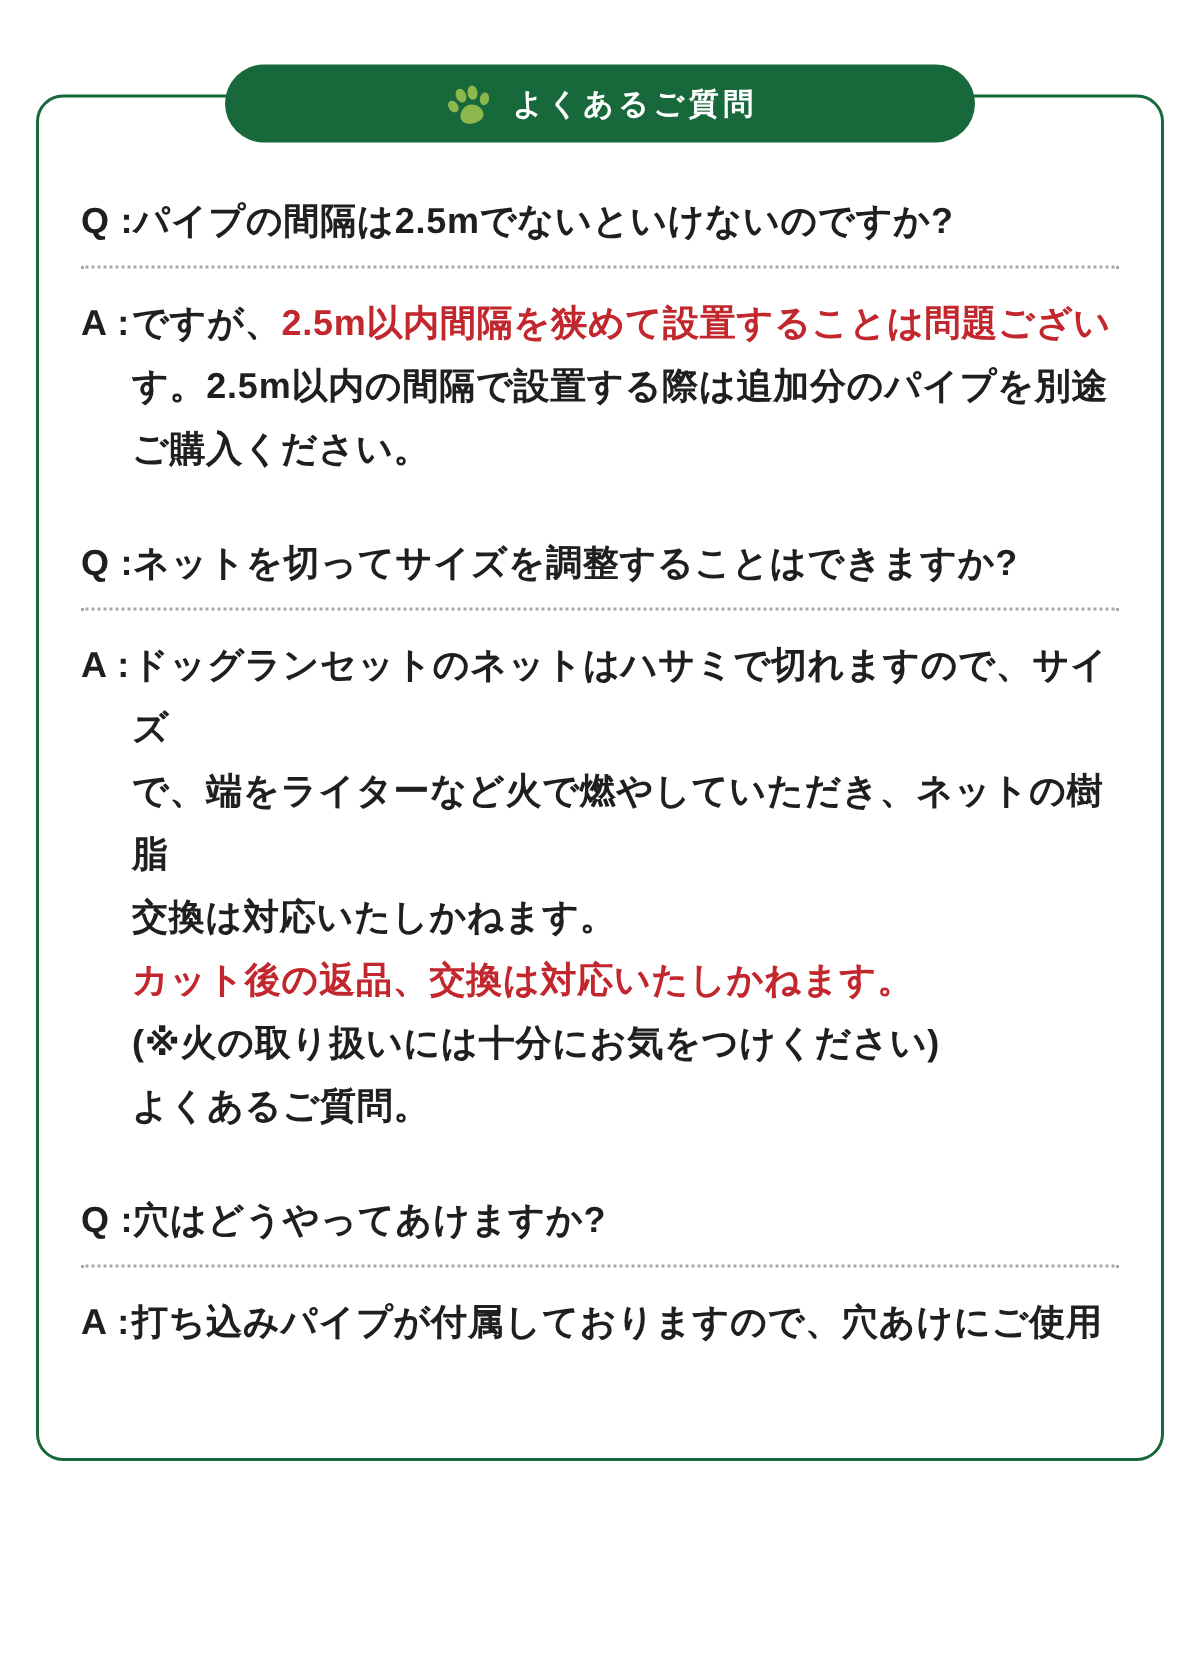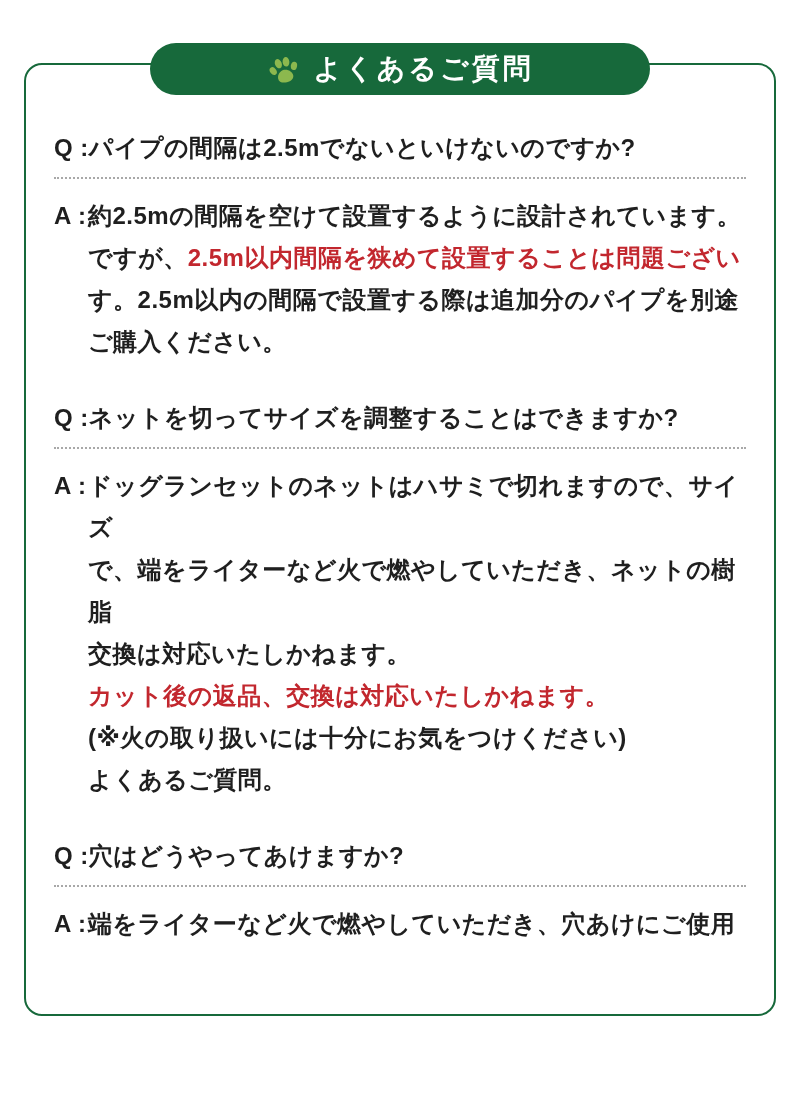--- a/index.html
+++ b/index.html
@@ -30,21 +30,21 @@
     top:-22px;left:50%;
     transform:translateX(-50%);
     width:500px;height:52px;
     background:var(--brand-green);
     border-radius:26px;
     display:flex;align-items:center;justify-content:center;
     gap:11px;
   }
   .badge-title{
     color:#fff;
-    font-size:28px;
+    font-size:20px;
     font-weight:700;
     letter-spacing:3px;
     white-space:nowrap;
   }
   .paw{color:var(--paw-green);display:block;flex:0 0 auto;}
   .qa{margin-bottom:38px;}
   .qa:last-child{margin-bottom:0;}
   .q-row{
     display:flex;
     font-size:24px;font-weight:600;
@@ -87,21 +87,20 @@
   <div id="faq-list">
       <section class="qa">
         <div class="q-row">
           <span class="prefix">Q :</span>
           <span class="q-text">パイプの間隔は2.5mでないといけないのですか?</span>
         </div>
         <div class="divider"></div>
         <div class="a-row">
           <span class="prefix">A :</span>
           <div class="a-body">
-            <div class="a-line"><span class="seg">約2.5mの間隔を空けて設置するように設計されています。</span></div>
             <div class="a-line"><span class="seg">ですが、</span><span class="seg red">2.5m以内間隔を狭めて設置することは問題ござい</span></div>
             <div class="a-line"><span class="seg">す。2.5m以内の間隔で設置する際は追加分のパイプを別途</span></div>
             <div class="a-line"><span class="seg">ご購入ください。</span></div>
           </div>
         </div>
       </section>
       <section class="qa">
         <div class="q-row">
           <span class="prefix">Q :</span>
           <span class="q-text">ネットを切ってサイズを調整することはできますか?</span>
@@ -121,19 +120,19 @@
       </section>
       <section class="qa">
         <div class="q-row">
           <span class="prefix">Q :</span>
           <span class="q-text">穴はどうやってあけますか?</span>
         </div>
         <div class="divider"></div>
         <div class="a-row">
           <span class="prefix">A :</span>
           <div class="a-body">
-            <div class="a-line"><span class="seg">端をライターなど火で燃やしていただき、穴あけにご使用</span></div>
+            <div class="a-line"><span class="seg">打ち込みパイプが付属しておりますので、穴あけにご使用</span></div>
             <div class="a-line"></div>
           </div>
         </div>
       </section>
     </div>
 </div>
 
 </body></html>

